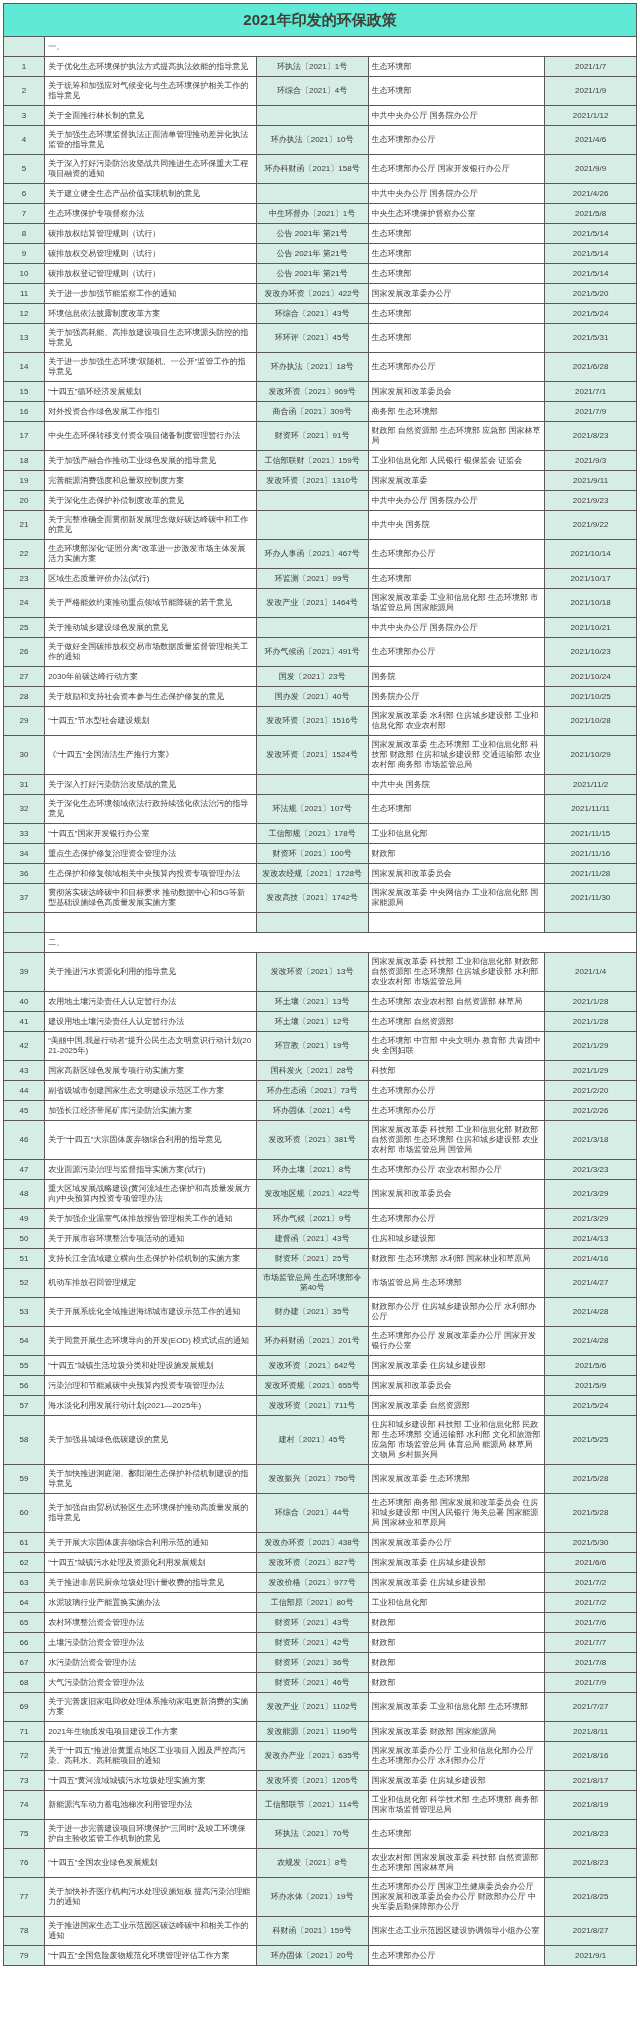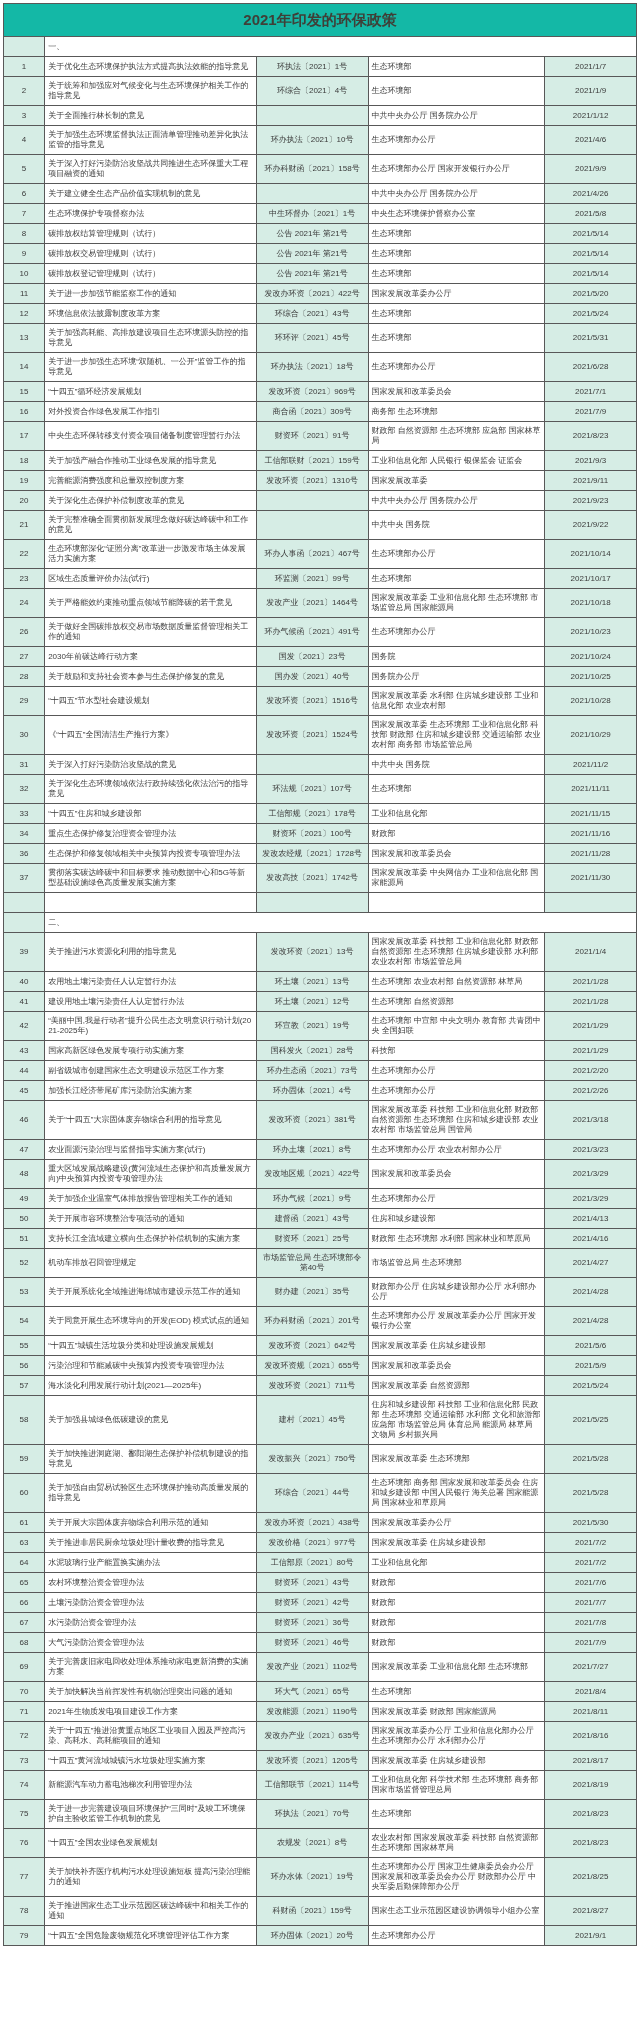--- a/index.html
+++ b/index.html
@@ -1,21 +1,21 @@
 <!DOCTYPE html>
 <html><head>
 <meta charset="utf-8">
 <style>
   html,body{margin:0;padding:0;background:#ffffff;}
   body{font-family:"Liberation Sans","DejaVu Sans",sans-serif;color:#3b3b3b;}
   .wrap{width:634px;margin:0 auto;padding:3px 0;}
   table{width:100%;border-collapse:collapse;table-layout:fixed;}
   td,th{border:1px solid #585858;font-size:8px;line-height:10px;padding:4px 3px;
         vertical-align:middle;word-break:break-all;height:11px;}
-  .title-cell{background:#14b8a6;font-size:15px;line-height:18px;font-weight:bold;
+  .title-cell{background:#5eead4;font-size:15px;line-height:18px;font-weight:bold;
         text-align:center;color:#3f3f37;height:24px;padding:4px 2px;}
   th{font-weight:normal;font-size:9px;line-height:10px;text-align:center;color:#333;}
   .c0,.c2,.c4{text-align:center;background:#d6ede5;}
   .c1,.c3{text-align:left;background:#ffffff;}
   .sec-label{text-align:left;background:#ffffff;}
 </style>
 </head>
 <body>
 
 <div class="wrap">
@@ -199,20 +199,27 @@
           <td class="c4">2021/10/17</td>
         </tr>
         <tr>
           <td class="c0">24</td>
           <td class="c1">关于严格能效约束推动重点领域节能降碳的若干意见</td>
           <td class="c2">发改产业〔2021〕1464号</td>
           <td class="c3">国家发展改革委 工业和信息化部 生态环境部 市场监管总局 国家能源局</td>
           <td class="c4">2021/10/18</td>
         </tr>
         <tr>
+          <td class="c0">25</td>
+          <td class="c1">关于推动城乡建设绿色发展的意见</td>
+          <td class="c2"></td>
+          <td class="c3">中共中央办公厅 国务院办公厅</td>
+          <td class="c4">2021/10/21</td>
+        </tr>
+        <tr>
           <td class="c0">26</td>
           <td class="c1">关于做好全国碳排放权交易市场数据质量监督管理相关工作的通知</td>
           <td class="c2">环办气候函〔2021〕491号</td>
           <td class="c3">生态环境部办公厅</td>
           <td class="c4">2021/10/23</td>
         </tr>
         <tr>
           <td class="c0">27</td>
           <td class="c1">2030年前碳达峰行动方案</td>
           <td class="c2">国发〔2021〕23号</td>
@@ -249,21 +256,21 @@
         </tr>
         <tr>
           <td class="c0">32</td>
           <td class="c1">关于深化生态环境领域依法行政持续强化依法治污的指导意见</td>
           <td class="c2">环法规〔2021〕107号</td>
           <td class="c3">生态环境部</td>
           <td class="c4">2021/11/11</td>
         </tr>
         <tr>
           <td class="c0">33</td>
-          <td class="c1">“十四五”住房和城乡建设部</td>
+          <td class="c1">“十四五”国家开发银行办公室</td>
           <td class="c2">工信部规〔2021〕178号</td>
           <td class="c3">工业和信息化部</td>
           <td class="c4">2021/11/15</td>
         </tr>
         <tr>
           <td class="c0">34</td>
           <td class="c1">重点生态保护修复治理资金管理办法</td>
           <td class="c2">财资环〔2021〕100号</td>
           <td class="c3">财政部</td>
           <td class="c4">2021/11/16</td>
@@ -448,20 +455,27 @@
           <td class="c4">2021/5/28</td>
         </tr>
         <tr>
           <td class="c0">61</td>
           <td class="c1">关于开展大宗固体废弃物综合利用示范的通知</td>
           <td class="c2">发改办环资〔2021〕438号</td>
           <td class="c3">国家发展改革委办公厅</td>
           <td class="c4">2021/5/30</td>
         </tr>
         <tr>
+          <td class="c0">62</td>
+          <td class="c1">“十四五”城镇污水处理及资源化利用发展规划</td>
+          <td class="c2">发改环资〔2021〕827号</td>
+          <td class="c3">国家发展改革委 住房城乡建设部</td>
+          <td class="c4">2021/6/6</td>
+        </tr>
+        <tr>
           <td class="c0">63</td>
           <td class="c1">关于推进非居民厨余垃圾处理计量收费的指导意见</td>
           <td class="c2">发改价格〔2021〕977号</td>
           <td class="c3">国家发展改革委 住房城乡建设部</td>
           <td class="c4">2021/7/2</td>
         </tr>
         <tr>
           <td class="c0">64</td>
           <td class="c1">水泥玻璃行业产能置换实施办法</td>
           <td class="c2">工信部原〔2021〕80号</td>
@@ -497,27 +511,20 @@
           <td class="c4">2021/7/9</td>
         </tr>
         <tr>
           <td class="c0">69</td>
           <td class="c1">关于完善废旧家电回收处理体系推动家电更新消费的实施方案</td>
           <td class="c2">发改产业〔2021〕1102号</td>
           <td class="c3">国家发展改革委 工业和信息化部 生态环境部</td>
           <td class="c4">2021/7/27</td>
         </tr>
         <tr>
-          <td class="c0">70</td>
-          <td class="c1">关于加快解决当前挥发性有机物治理突出问题的通知</td>
-          <td class="c2">环大气〔2021〕65号</td>
-          <td class="c3">生态环境部</td>
-          <td class="c4">2021/8/4</td>
-        </tr>
-        <tr>
           <td class="c0">71</td>
           <td class="c1">2021年生物质发电项目建设工作方案</td>
           <td class="c2">发改能源〔2021〕1190号</td>
           <td class="c3">国家发展改革委 财政部 国家能源局</td>
           <td class="c4">2021/8/11</td>
         </tr>
         <tr>
           <td class="c0">72</td>
           <td class="c1">关于“十四五”推进沿黄重点地区工业项目入园及严控高污染、高耗水、高耗能项目的通知</td>
           <td class="c2">发改办产业〔2021〕635号</td>

